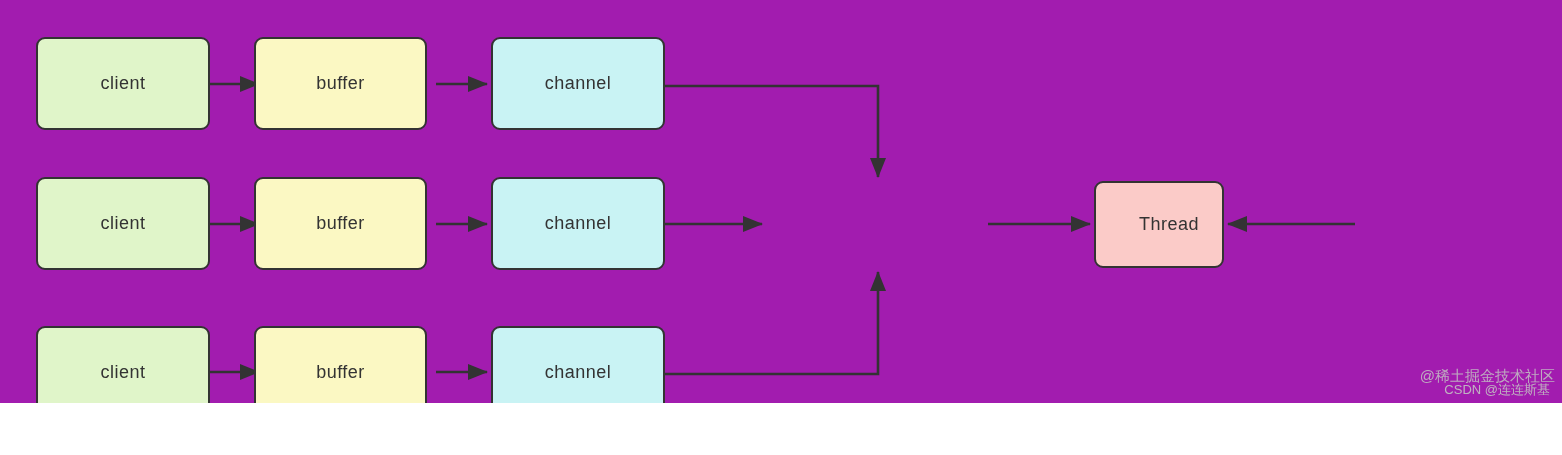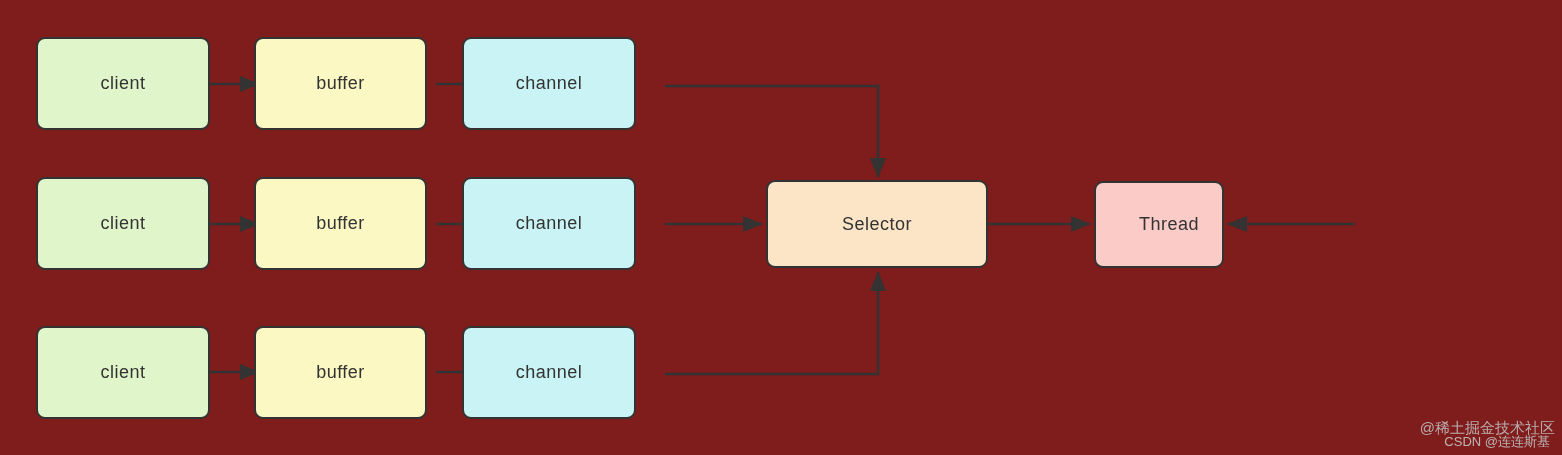--- a/index.html
+++ b/index.html
@@ -3,22 +3,22 @@
 <meta charset="utf-8">
 <style>
   html, body { margin: 0; padding: 0; }
   body {
     font-family: "Liberation Sans", "DejaVu Sans", sans-serif;
     background: #ffffff;
   }
   .canvas {
     position: relative;
     width: 1562px;
-    height: 455px;
-    background: #7f1d1d;
+    height: 403px;
+    background: #a21caf;
     overflow: hidden;
   }
   .edges {
     position: absolute;
     left: 0; top: 0;
     width: 1562px; height: 455px;
     pointer-events: none;
   }
   .node {
     position: absolute;
@@ -28,21 +28,21 @@
     display: flex;
     align-items: center;
     justify-content: center;
     font-size: 18px;
     color: #333333;
     letter-spacing: 0.5px;
   }
   
   .col-client  { left: 36px;  width: 174px; height: 93px; }
   .col-buffer  { left: 254px; width: 173px; height: 93px; }
-  .col-channel { left: 462px; width: 174px; height: 93px; }
+  .col-channel { left: 491px; width: 174px; height: 93px; }
   .row-1 { top: 37px; }
   .row-2 { top: 177px; }
   .row-3 { top: 326px; }
   .node-selector { left: 766px;  top: 180px; width: 222px; height: 88px; }
   .node-thread   { left: 1094px; top: 181px; width: 130px; height: 87px; padding-left: 20px; }
   .node-server   { left: 1355px; top: 180px; width: 170px; height: 88px; }
   .watermark {
     position: absolute;
     right: 8px;
     color: #c3c3c3;
@@ -101,23 +101,20 @@
   <div class="node col-client row-3" style="background-color: rgb(224, 245, 201);">
     <span>client</span>
   </div>
   <div class="node col-buffer row-3" style="background-color: rgb(251, 248, 195);">
     <span>buffer</span>
   </div>
   <div class="node col-channel row-3" style="background-color: rgb(201, 243, 244);">
     <span>channel</span>
   </div>
 
-  <div class="node node-selector" style="background-color: rgb(252, 229, 198);">
-    <span>Selector</span>
-  </div>
   <div class="node node-thread" style="background-color: rgb(251, 203, 200);">
     <span>Thread</span>
   </div>
 
   <div class="watermark watermark-1">@稀土掘金技术社区</div>
   <div class="watermark watermark-2">CSDN @连连斯基</div>
 
 </div>
 
 </body></html>

